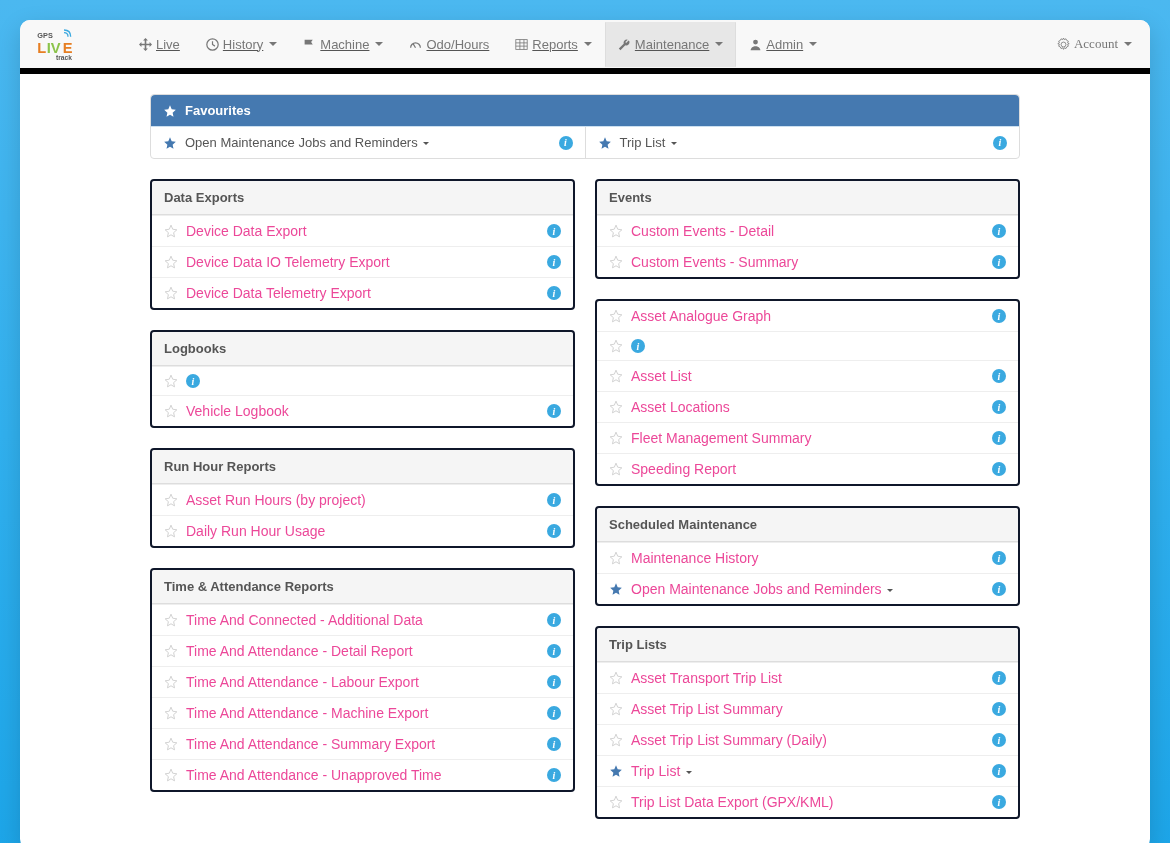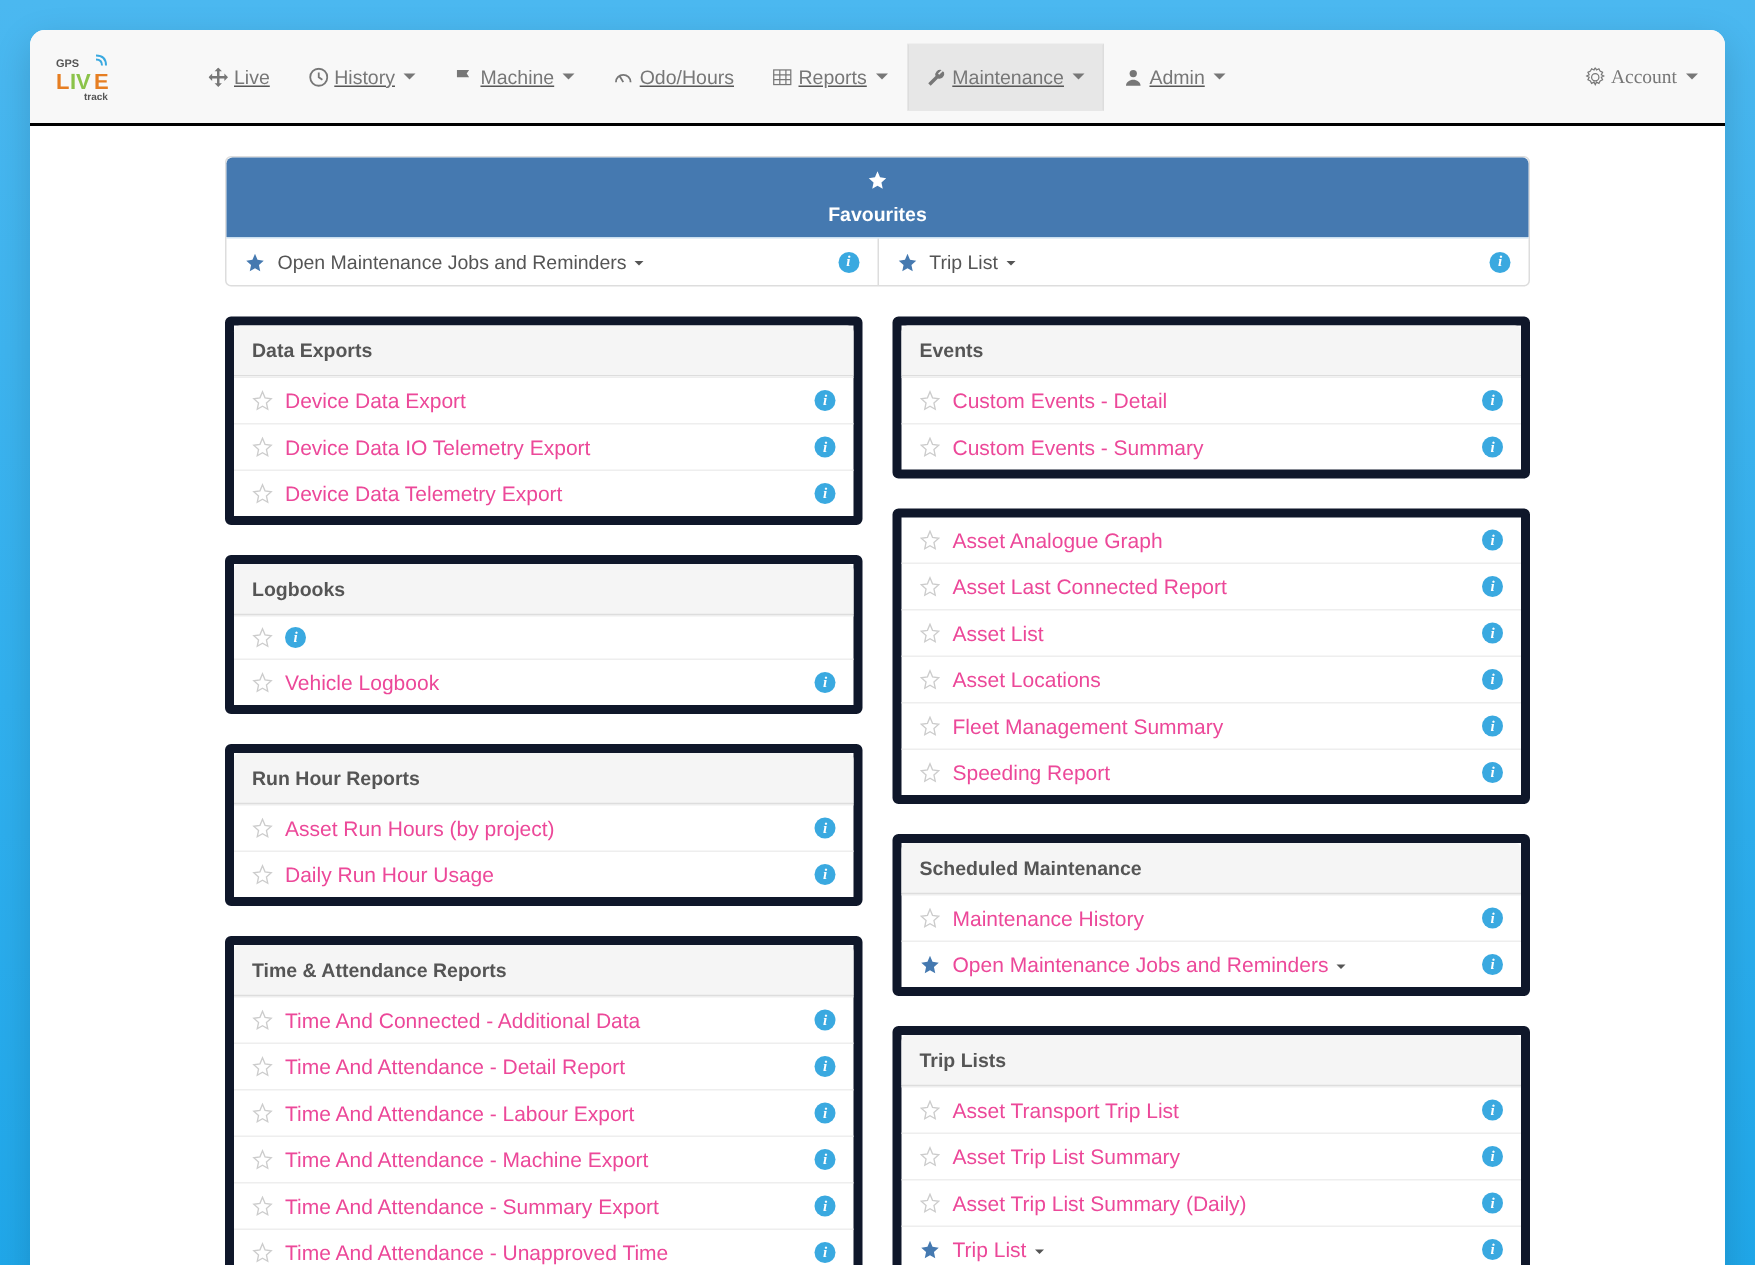--- a/index.html
+++ b/index.html
@@ -15,23 +15,23 @@
   border-radius: 10px;
   box-shadow: 0 8px 25px rgba(0,0,0,0.15);
   overflow: hidden;
   width: 1130px;
   margin: 0 auto;
 }
 .navbar {
   display: flex;
   align-items: center;
   background: #f8f8f8;
-  border-bottom: 2px solid #000000;
+  border-bottom: 6px solid #000000;
   padding: 0 6px;
-  height: 64px;
+  height: 54px;
 }
 .logo {
   display: flex;
   align-items: center;
   padding: 0 10px;
   font-weight: bold;
 }
 .logo svg { width: 80px; height: 36px; }
 .nav-items { display: flex; align-items: center; text-decoration: underline; }
 .nav-item {
@@ -65,42 +65,41 @@
 .fav-header {
   background: #4579b0;
   color: #fff;
   padding: 8px 12px;
   border-radius: 4px 4px 0 0;
   display: flex;
   align-items: center;
   gap: 8px;
   font-size: 13px;
   font-weight: bold;
-  flex-direction: column;
 }
 .fav-panel {
   border: 1px solid #ddd;
   border-radius: 4px;
   margin-bottom: 0;
 }
 .fav-body {
   display: flex;
   border-top: 1px solid #cce0f0;
 }
 .fav-item {
   flex: 1;
   display: flex;
   align-items: center;
   padding: 8px 12px;
   gap: 8px;
 }
 .fav-item + .fav-item { border-left: 1px solid #ddd; }
 .fav-item .link { color: #555; flex: 1; cursor: pointer; }
 .panel {
-  border: 6px solid #0f172a;
+  border: 2px solid #0f172a;
   border-radius: 4px;
   background: #fff;
 }
 .panel-header {
   background: #f5f5f5;
   padding: 9px 12px;
   border-bottom: 1px solid #ddd;
   border-radius: 4px 4px 0 0;
   font-weight: bold;
   color: #555;
@@ -384,21 +383,20 @@
               <svg class="star-icon" viewBox="0 0 24 24">
                 <path class="star-outline" d="M12 2l2.9 6.9L22 10l-5.5 4.8L18 22l-6-3.5L6 22l1.5-7.2L2 10l7.1-1.1z"></path>
               </svg>
               <span class="link">Asset Analogue Graph</span>
               <span class="info-icon">i</span>
             </div>
             <div class="panel-row">
               <svg class="star-icon" viewBox="0 0 24 24">
                 <path class="star-outline" d="M12 2l2.9 6.9L22 10l-5.5 4.8L18 22l-6-3.5L6 22l1.5-7.2L2 10l7.1-1.1z"></path>
               </svg>
-              <span class="link">Asset Last Connected Report</span>
               <span class="info-icon">i</span>
             </div>
             <div class="panel-row">
               <svg class="star-icon" viewBox="0 0 24 24">
                 <path class="star-outline" d="M12 2l2.9 6.9L22 10l-5.5 4.8L18 22l-6-3.5L6 22l1.5-7.2L2 10l7.1-1.1z"></path>
               </svg>
               <span class="link">Asset List</span>
               <span class="info-icon">i</span>
             </div>
             <div class="panel-row">

